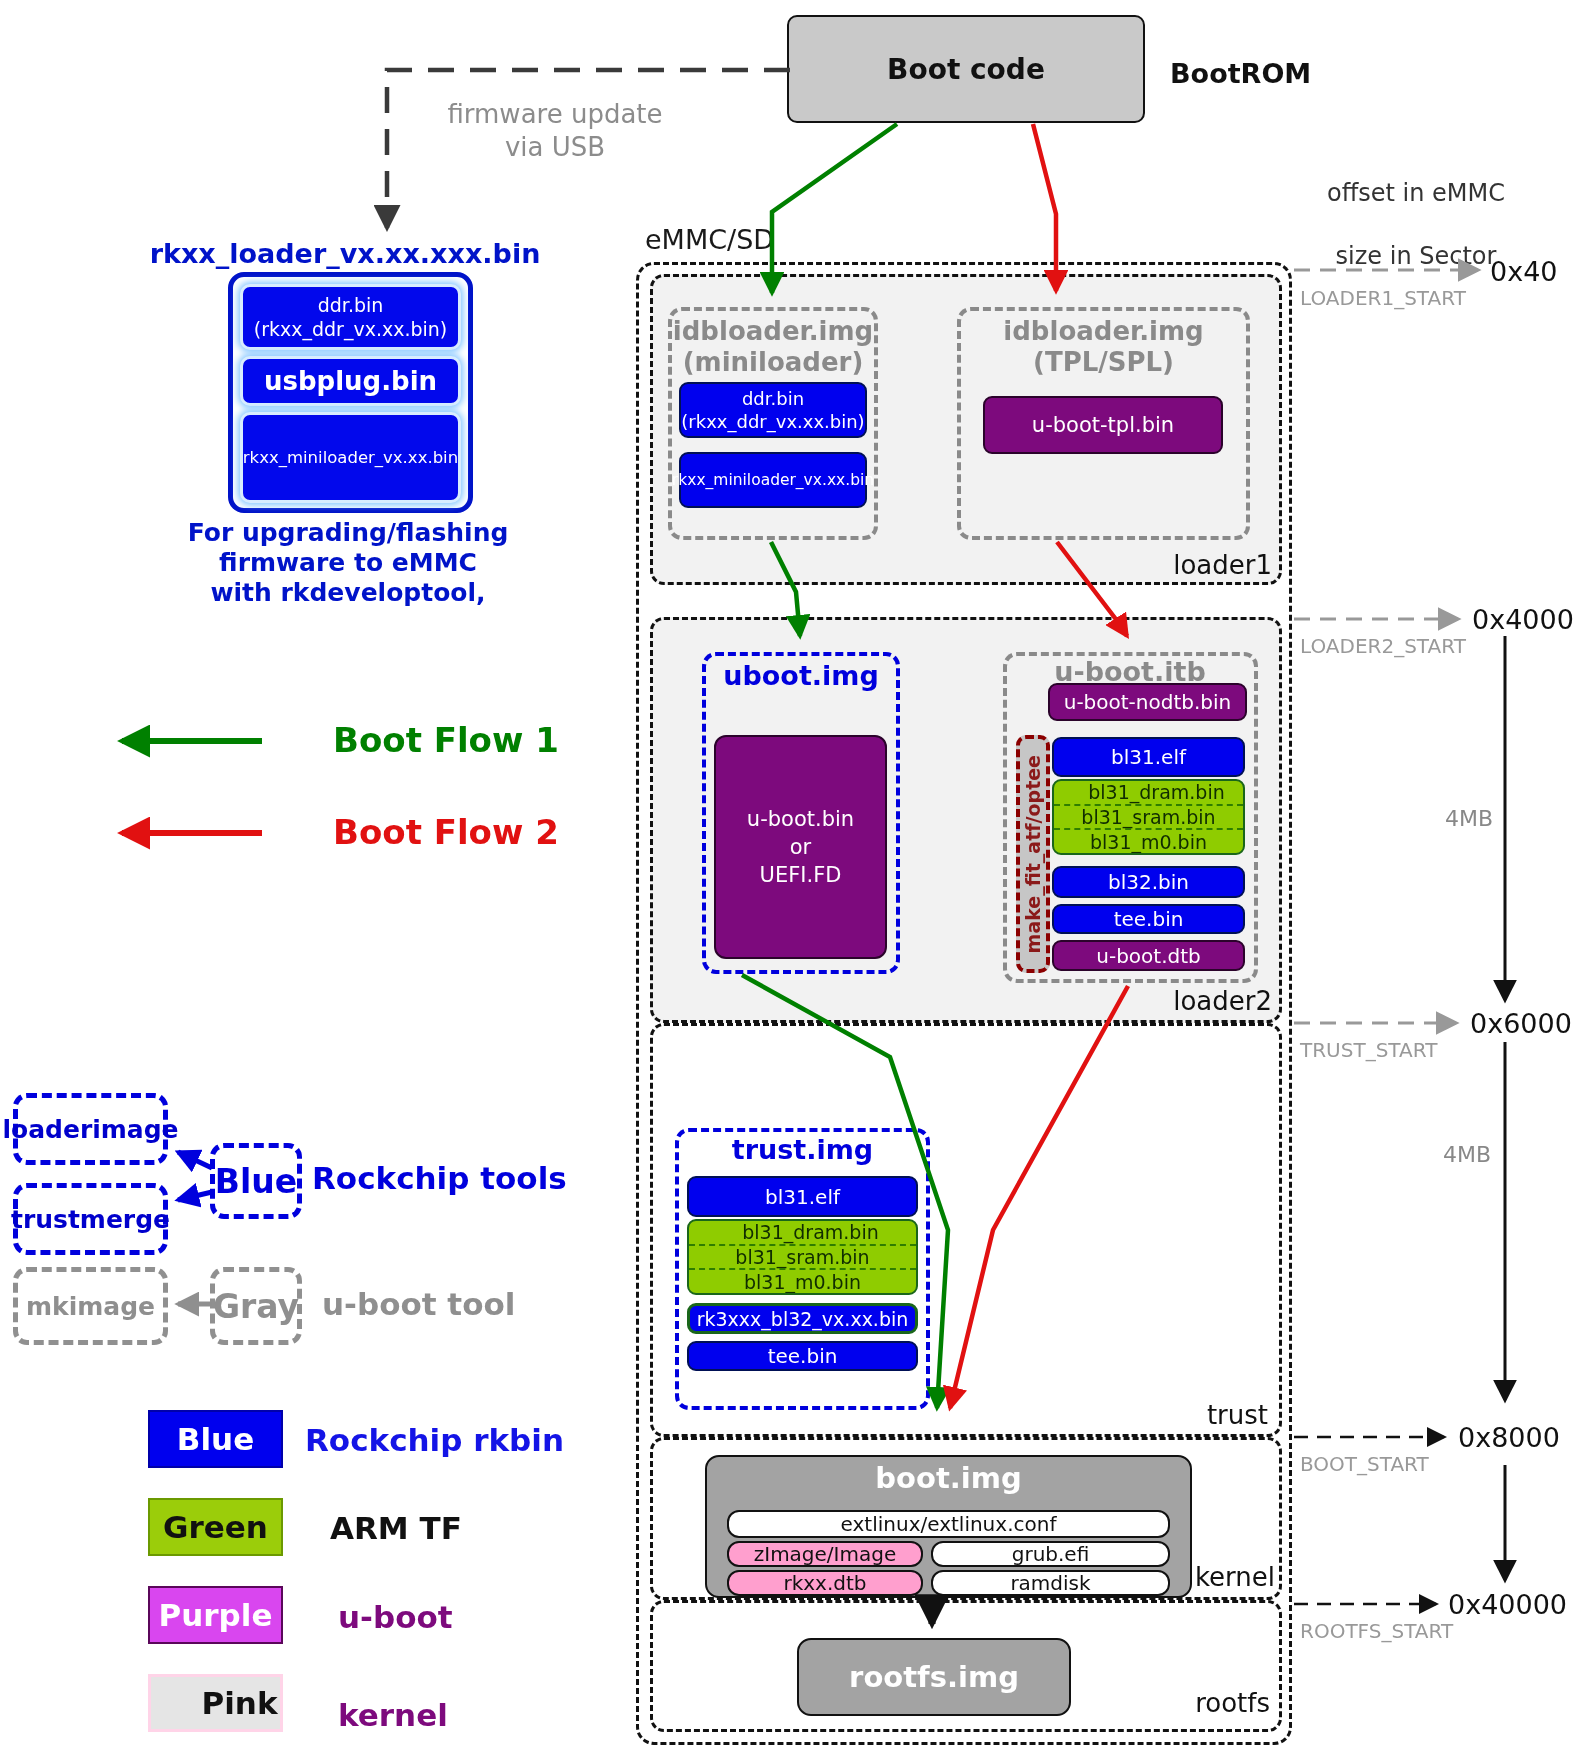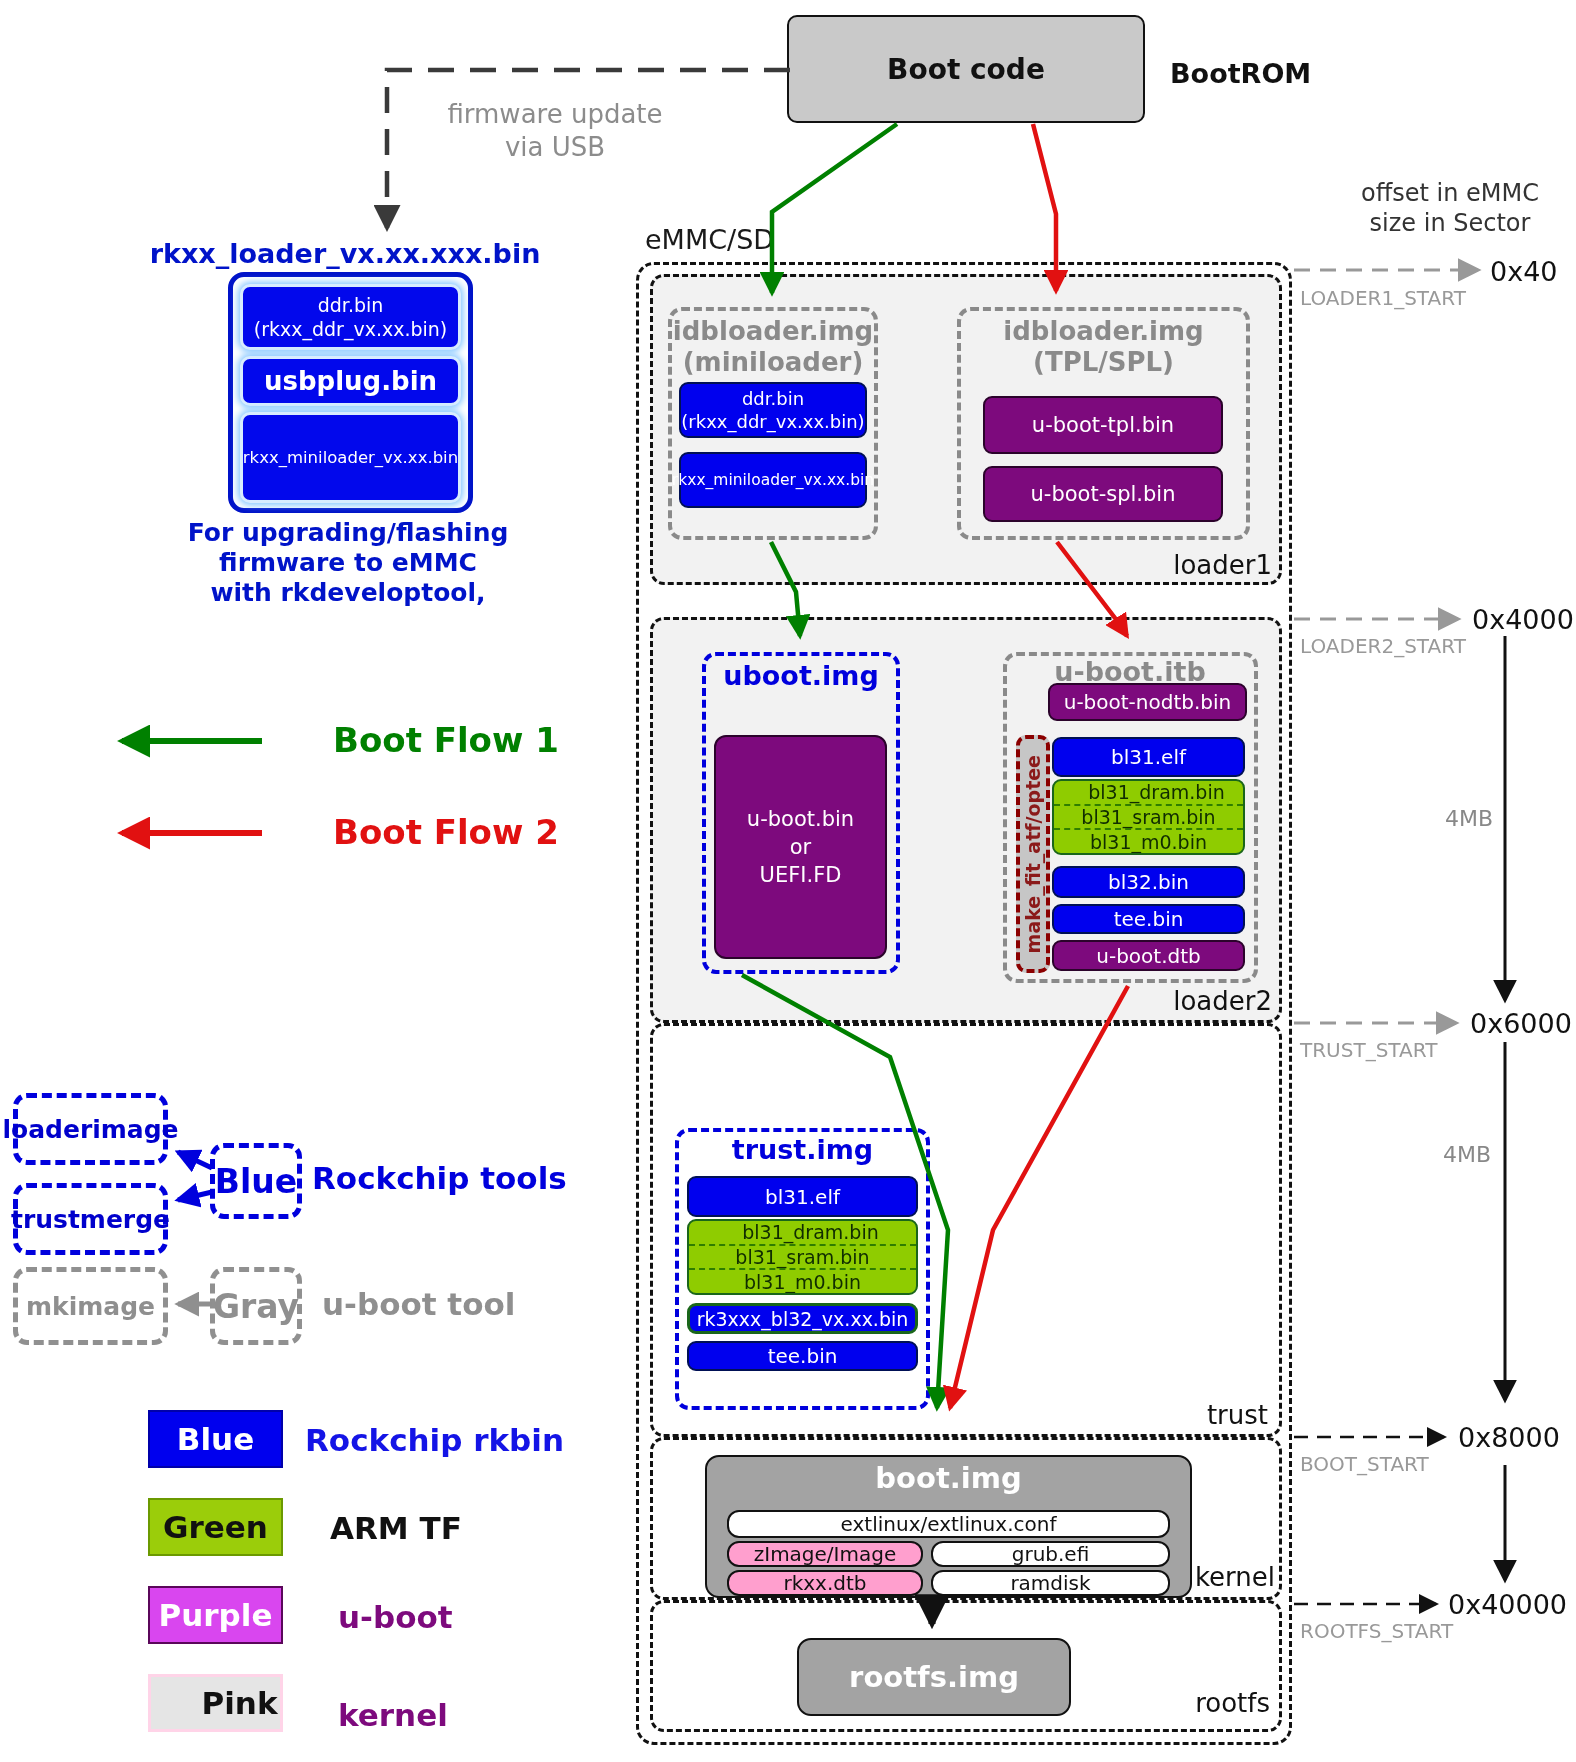--- a/index.html
+++ b/index.html
@@ -99,21 +99,20 @@
     <span>(rkxx_ddr_vx.xx.bin)</span>
   </div>
   <div class="abs ctr blue-item" style="left:679px;top:452px;width:188px;height:56px;font-size:15.5px;">rkxx_miniloader_vx.xx.bin</div>
 
   <div class="abs dash-gray" style="left:957px;top:307px;width:293px;height:233px;"></div>
   <div class="abs col bold" style="left:965px;top:316px;width:277px;font-size:26px;line-height:31px;color:#8a8a8a;">
     <span>idbloader.img</span>
     <span>(TPL/SPL)</span>
   </div>
   <div class="abs ctr purple-item" style="left:983px;top:396px;width:240px;height:58px;font-size:21px;">u-boot-tpl.bin</div>
-  <div class="abs ctr purple-item" style="left:983px;top:466px;width:240px;height:56px;font-size:21px;">u-boot-spl.bin</div>
 
   <div class="abs dash-blue" style="left:702px;top:652px;width:198px;height:322px;"></div>
   <div class="abs ctr bold" style="left:706px;top:660px;width:190px;font-size:27px;color:#0000dd;">uboot.img</div>
   <div class="abs col purple-item" style="left:714px;top:735px;width:173px;height:224px;border-radius:12px;font-size:21px;line-height:28px;">
     <span>u-boot.bin</span>
     <span>or</span>
     <span>UEFI.FD</span>
   </div>
 
   <div class="abs dash-gray" style="left:1003px;top:652px;width:255px;height:331px;"></div>
@@ -146,21 +145,21 @@
   <div class="abs gray-solid" style="left:705px;top:1455px;width:487px;height:143px;"></div>
   <div class="abs ctr bold" style="left:710px;top:1461px;width:477px;font-size:29px;color:#fff;text-align:center;">boot.img</div>
   <div class="abs ctr white-item" style="left:727px;top:1510px;width:443px;height:28px;font-size:20px;">extlinux/extlinux.conf</div>
   <div class="abs ctr pink-item" style="left:727px;top:1541px;width:196px;height:26px;font-size:20px;">zImage/Image</div>
   <div class="abs ctr white-item" style="left:931px;top:1541px;width:239px;height:26px;font-size:20px;">grub.efi</div>
   <div class="abs ctr pink-item" style="left:727px;top:1570px;width:196px;height:26px;font-size:20px;">rkxx.dtb</div>
   <div class="abs ctr white-item" style="left:931px;top:1570px;width:239px;height:26px;font-size:20px;">ramdisk</div>
 
   <div class="abs ctr bold gray-solid" style="left:797px;top:1638px;width:274px;height:78px;font-size:29px;">rootfs.img</div>
 
-  <div class="abs col" style="left:1355px;top:178px;width:190px;font-size:24px;line-height:30px;color:#333;">
+  <div class="abs col" style="left:1321px;top:178px;width:190px;font-size:24px;line-height:30px;color:#333;gap:33px;">
     <span>offset in eMMC</span>
     <span>size in Sector</span>
   </div>
 
   <div class="abs offval" style="left:1490px;top:256px;">0x40</div>
   <div class="abs startlbl" style="left:1300px;top:286px;">LOADER1_START</div>
 
   <div class="abs offval" style="left:1472px;top:604px;">0x4000</div>
   <div class="abs startlbl" style="left:1300px;top:634px;">LOADER2_START</div>
 

